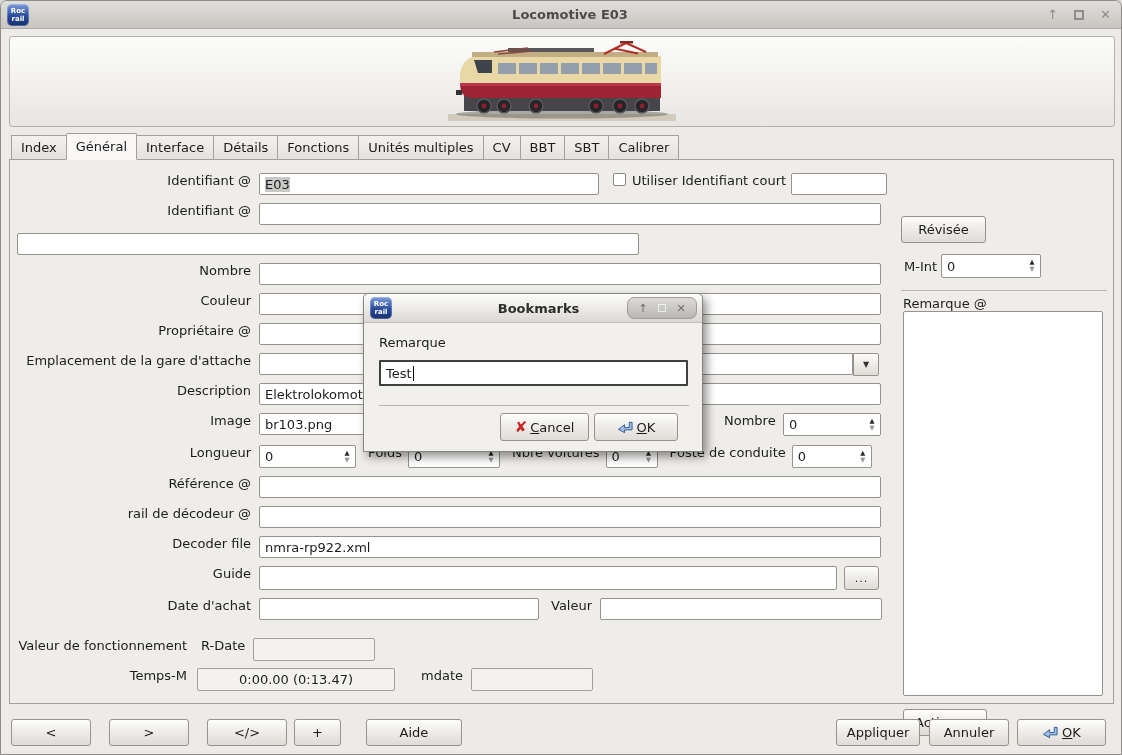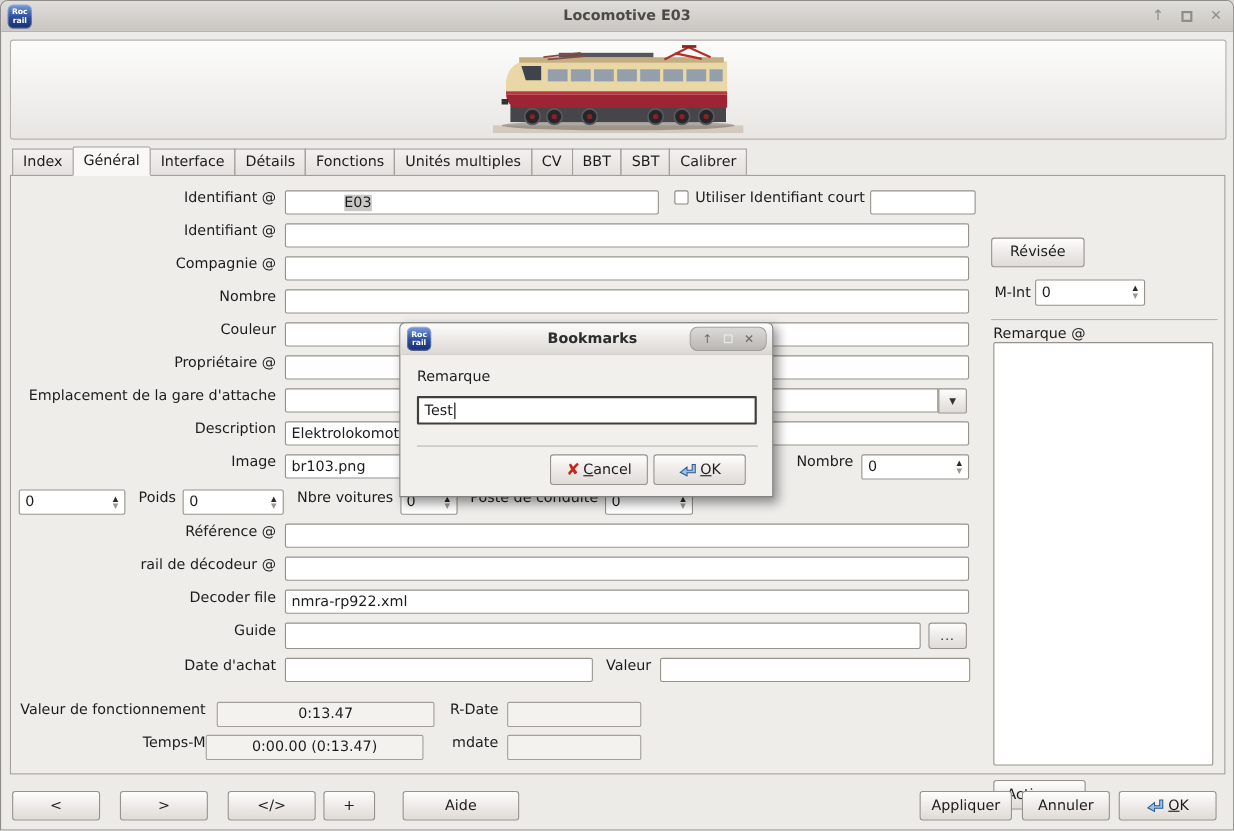--- a/index.html
+++ b/index.html
@@ -68,21 +68,21 @@
   }
   
   .row { position:absolute; left:8px; width:1110px; height:23px; display:flex; align-items:flex-start; z-index:2; }
   .flabel { width:242px; text-align:right; padding-right:0; flex:none; white-space:nowrap; }
   .gap { margin-left:8px; }
   .tf {
     height:22px; background:#fff; border:1px solid #96938d; border-radius:2px;
     padding:0 5px; display:flex; align-items:center;
     overflow:hidden; white-space:nowrap; cursor:text; flex:none;
   }
-  .sel { background:#c9c8c6;margin-left:48px; }
+  .sel { background:#c9c8c6; }
   .spin {
     height:23px; background:#fff; border:1px solid #96938d; border-radius:2px;
     padding:0 0 0 5px; display:flex; align-items:center; flex:none; cursor:text;
   }
   .spin .arrows {
     margin-left:auto; width:16px; height:100%;
     display:flex; flex-direction:column; align-items:center; justify-content:center;
     font-size:6.5px; line-height:7px; cursor:default;
   }
   .spin .up { color:#2a2a2a; }
@@ -271,21 +271,20 @@
   </div>
 
   <div class="row" style="top:202px">
     <span class="flabel">Identifiant @</span>
     <div class="tf gap" style="width:622px">
         <span></span>
       </div>
   </div>
 
   <div class="row" style="top:232px">
-    <span class="flabel">Compagnie @</span>
     <div class="tf gap" style="width:622px">
         <span></span>
       </div>
   </div>
 
   <div class="row" style="top:262px">
     <span class="flabel">Nombre</span>
     <div class="tf gap" style="width:622px">
         <span></span>
       </div>
@@ -331,20 +330,21 @@
     <div class="spin" style="position:absolute;left:774px;width:98px">
       <span>0</span>
       <span class="arrows">
           <span class="up">▲</span>
           <span class="dn">▼</span>
         </span>
     </div>
   </div>
 
   <div class="row" style="top:444px">
+    <span class="flabel">Longueur</span>
     <div class="spin gap" style="width:97px">
       <span>0</span>
       <span class="arrows">
           <span class="up">▲</span>
           <span class="dn">▼</span>
         </span>
     </div>
     <span class="inline-label" style="margin-left:12px">Poids</span>
     <div class="spin" style="margin-left:6px;width:92px">
       <span>0</span>
@@ -408,32 +408,29 @@
     <div class="tf gap" style="width:578px;height:24px">
         <span></span>
       </div>
     <div class="btn browse-btn" style="margin-left:7px">
         <span>...</span>
       </div>
   </div>
 
   <div class="row" style="top:637px">
     <span class="flabel" style="width:178px">Valeur de fonctionnement</span>
-    <div class="ro" style="margin-left:10px;width:198px">
-        <span>0:13.47</span>
-      </div>
     <span class="inline-label" style="margin-left:14px">R-Date</span>
     <div class="ro" style="margin-left:8px;width:122px">
         <span></span>
       </div>
   </div>
 
   <div class="row" style="top:667px">
     <span class="flabel" style="width:178px">Temps-M</span>
-    <div class="ro" style="width:198px">
+    <div class="ro" style="margin-left:10px;width:198px">
         <span>0:00.00 (0:13.47)</span>
       </div>
     <span class="inline-label" style="margin-left:26px">mdate</span>
     <div class="ro" style="margin-left:8px;width:122px">
         <span></span>
       </div>
   </div>
 
   <div class="btn abs" style="left:900px;top:172px;width:85px">
       <span>Révisée</span>
@@ -458,21 +455,21 @@
     </div>
   <div class="btn footer-btn" style="left:108px;top:718px;width:80px">
       <span>&gt;</span>
     </div>
   <div class="btn footer-btn" style="left:206px;top:718px;width:80px">
       <span>&lt;/&gt;</span>
     </div>
   <div class="btn footer-btn" style="left:293px;top:718px;width:47px">
       <span>+</span>
     </div>
-  <div class="btn footer-btn" style="left:365px;top:718px;width:106px">
+  <div class="btn footer-btn" style="left:365px;top:718px;width:96px">
       <span>Aide</span>
     </div>
   <div class="btn footer-btn" style="left:835px;top:718px;width:84px">
       <span>Appliquer</span>
     </div>
   <div class="btn footer-btn" style="left:928px;top:718px;width:80px">
       <span>Annuler</span>
     </div>
   <div class="btn footer-btn" style="left:1016px;top:718px;width:89px;gap:3px">
     <svg class="ok-arrow" viewBox="0 0 17 16">

